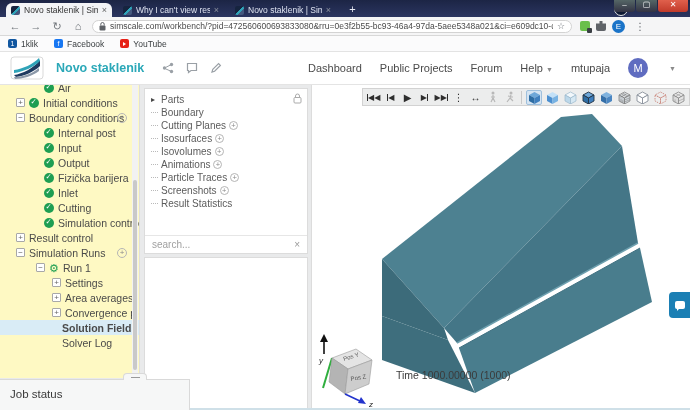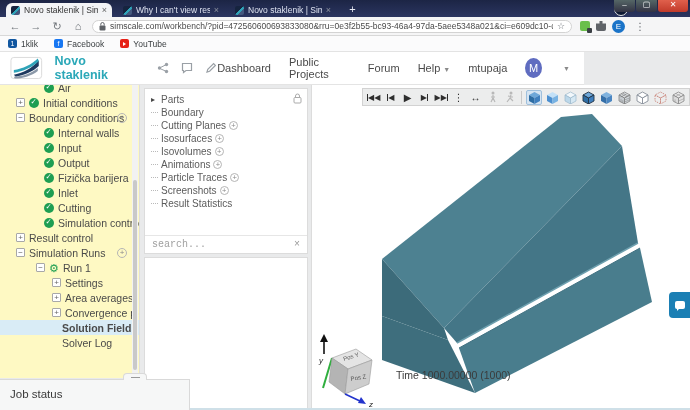--- a/index.html
+++ b/index.html
@@ -52,21 +52,21 @@
   .bm { display:flex; align-items:center; gap:4px; font-size:8.5px; color:#3c4043; }
   .bm-ico { width:9px; height:9px; border-radius:2px; flex:none; color:#fff; font-size:7px;
             line-height:9px; text-align:center; }
   .bm-1klik { background:#1257a0; }
   .bm-fb { background:#1877f2; }
   .bm-yt { background:#e62117; position:relative; }
   .bm-yt::after { content:""; position:absolute; left:3px; top:2.5px; border-left:3px solid #fff;
                   border-top:2px solid transparent; border-bottom:2px solid transparent; }
 
   
-  .appheader { position:absolute; left:0; top:52px; width:584px; height:33px; background:#fff;
+  .appheader { position:absolute; left:0; top:52px; width:690px; height:33px; background:#fff;
                border-bottom:1px solid #e4e4e4; display:flex; align-items:center; }
   .brandtitle { font-size:12.5px; font-weight:bold; color:#2ba8b8; margin-left:10px; }
   .hdricons { display:flex; gap:12px; margin-left:18px; color:#9aa0a6; }
   .hdricons svg { display:block; }
   .hnav { margin-left:auto; display:flex; align-items:center; gap:18px; padding-right:14px;
           font-size:11px; color:#4a4a4a; }
   .hnav .caret { font-size:7px; color:#8a8a8a; margin-left:3px; }
   .avatar-m { width:20px; height:20px; border-radius:50%; background:#5f6cc0; color:#fff;
               font-size:11px; line-height:20px; text-align:center; }
 
@@ -107,21 +107,21 @@
   .posttree { position:absolute; left:6px; top:4px; right:4px; }
   .prow { height:13px; display:flex; align-items:center; gap:3px; font-size:10px; color:#5c5c5c;
           white-space:nowrap; }
   .prow .caret { font-size:8px; color:#444; width:7px; }
   .prow .stub { width:7px; border-top:1px dotted #b9b9b9; }
   .paddbtn { width:9px; height:9px; border:1px solid #b5b5b5; border-radius:50%; color:#8a8a8a;
              font-size:7.5px; line-height:7px; text-align:center; flex:none; }
   .paddbtn::before { content:"+"; }
   .plock { position:absolute; right:5px; top:4px; }
   .searchrow { position:absolute; left:0; right:0; bottom:0; height:18px; border-top:1px solid #e6e6e6;
-               display:flex; align-items:center; padding:0 7px;font-family:Liberation Mono, monospace; }
+               display:flex; align-items:center; padding:0 7px; }
   .searchrow .ph { font-size:10px; color:#a0a0a0; flex:1; }
   .searchrow .clr { font-size:10px; color:#9a9a9a; }
   .postbox2 { position:absolute; left:144px; top:257px; width:164px; height:153px; background:#fff;
               border:1px solid #dcdcdc; border-bottom:none; }
 
   
   .viewport { position:absolute; left:311px; top:85px; width:379px; height:325px; background:#fff;
               border-left:1px solid #dcdcdc; overflow:hidden; }
   .vtoolbar { position:absolute; right:0; top:3px; height:18px; display:flex; align-items:center;
               background:#eceded; border:1px solid #d2d2d2; padding:0 3px; gap:2px; }
@@ -251,21 +251,21 @@
         <span class="chk"></span>
         <span>Initial conditions</span>
       </div>
       <div class="row p16">
         <span class="exp minus"></span>
         <span>Boundary conditions</span>
         <span class="addbtn"></span>
       </div>
       <div class="row p44">
         <span class="chk"></span>
-        <span>Internal walls</span>
+        <span>Internal post</span>
       </div>
       <div class="row p44">
         <span class="chk"></span>
         <span>Input</span>
       </div>
       <div class="row p44">
         <span class="chk"></span>
         <span>Output</span>
       </div>
       <div class="row p44">

